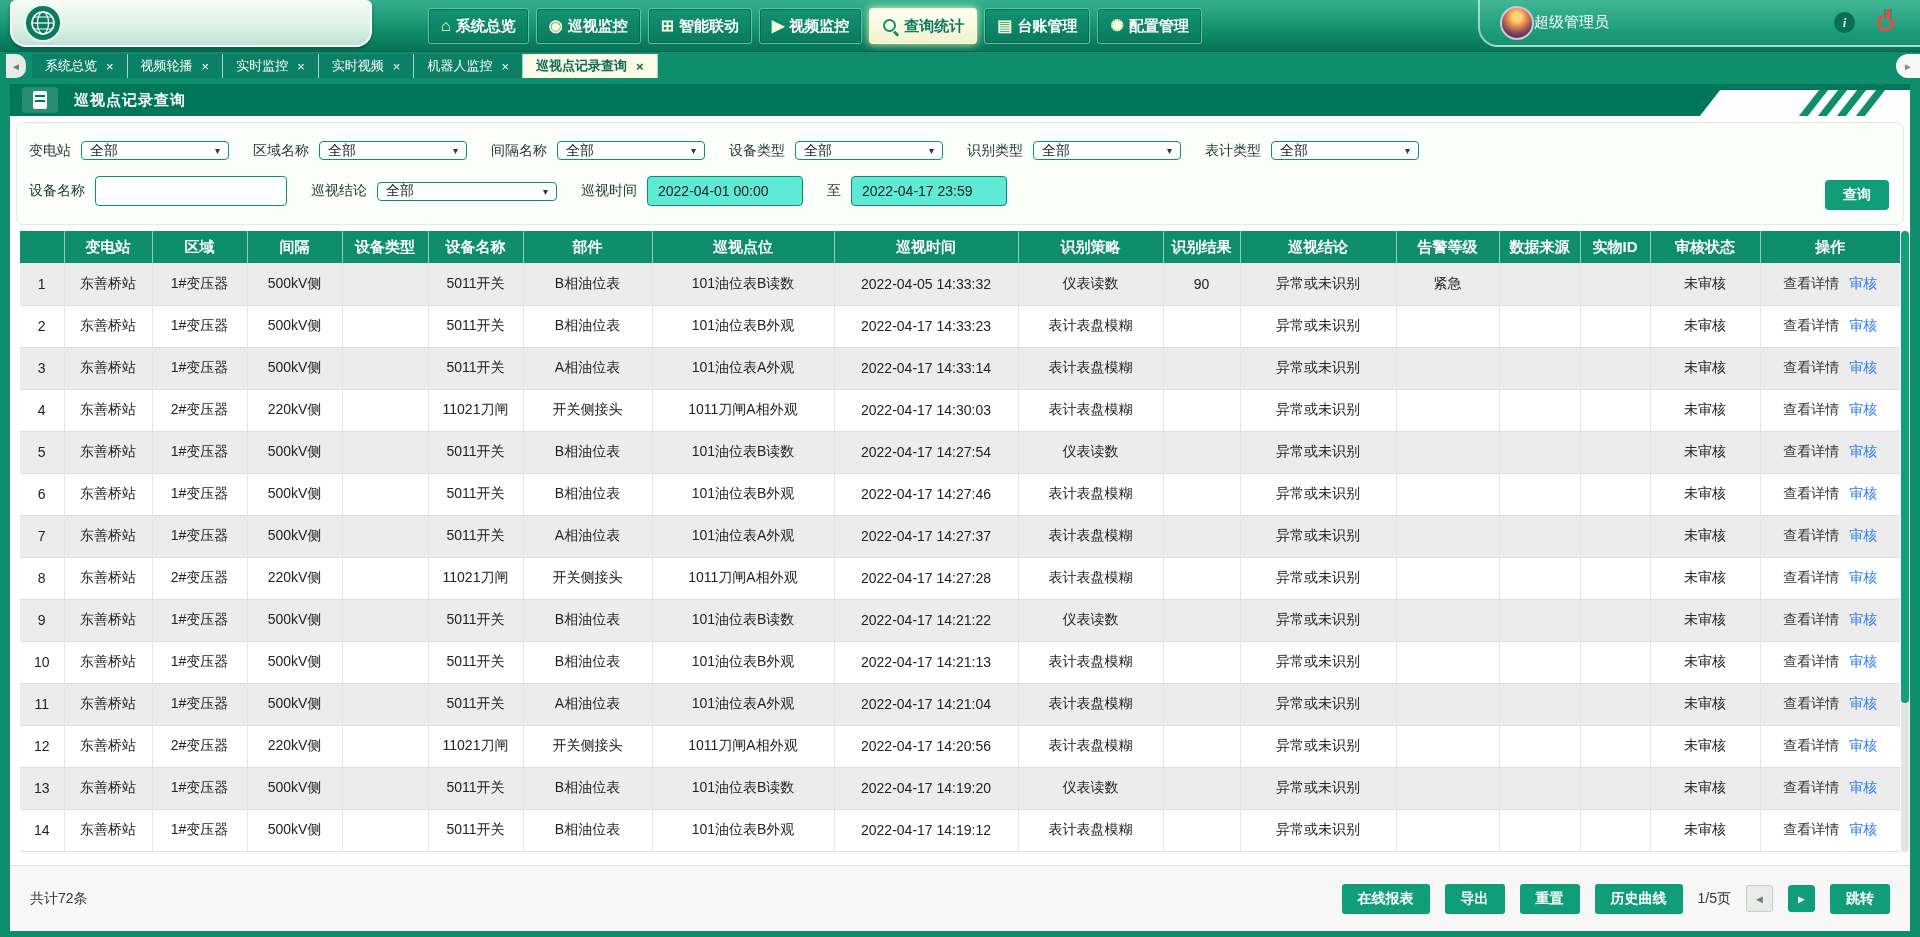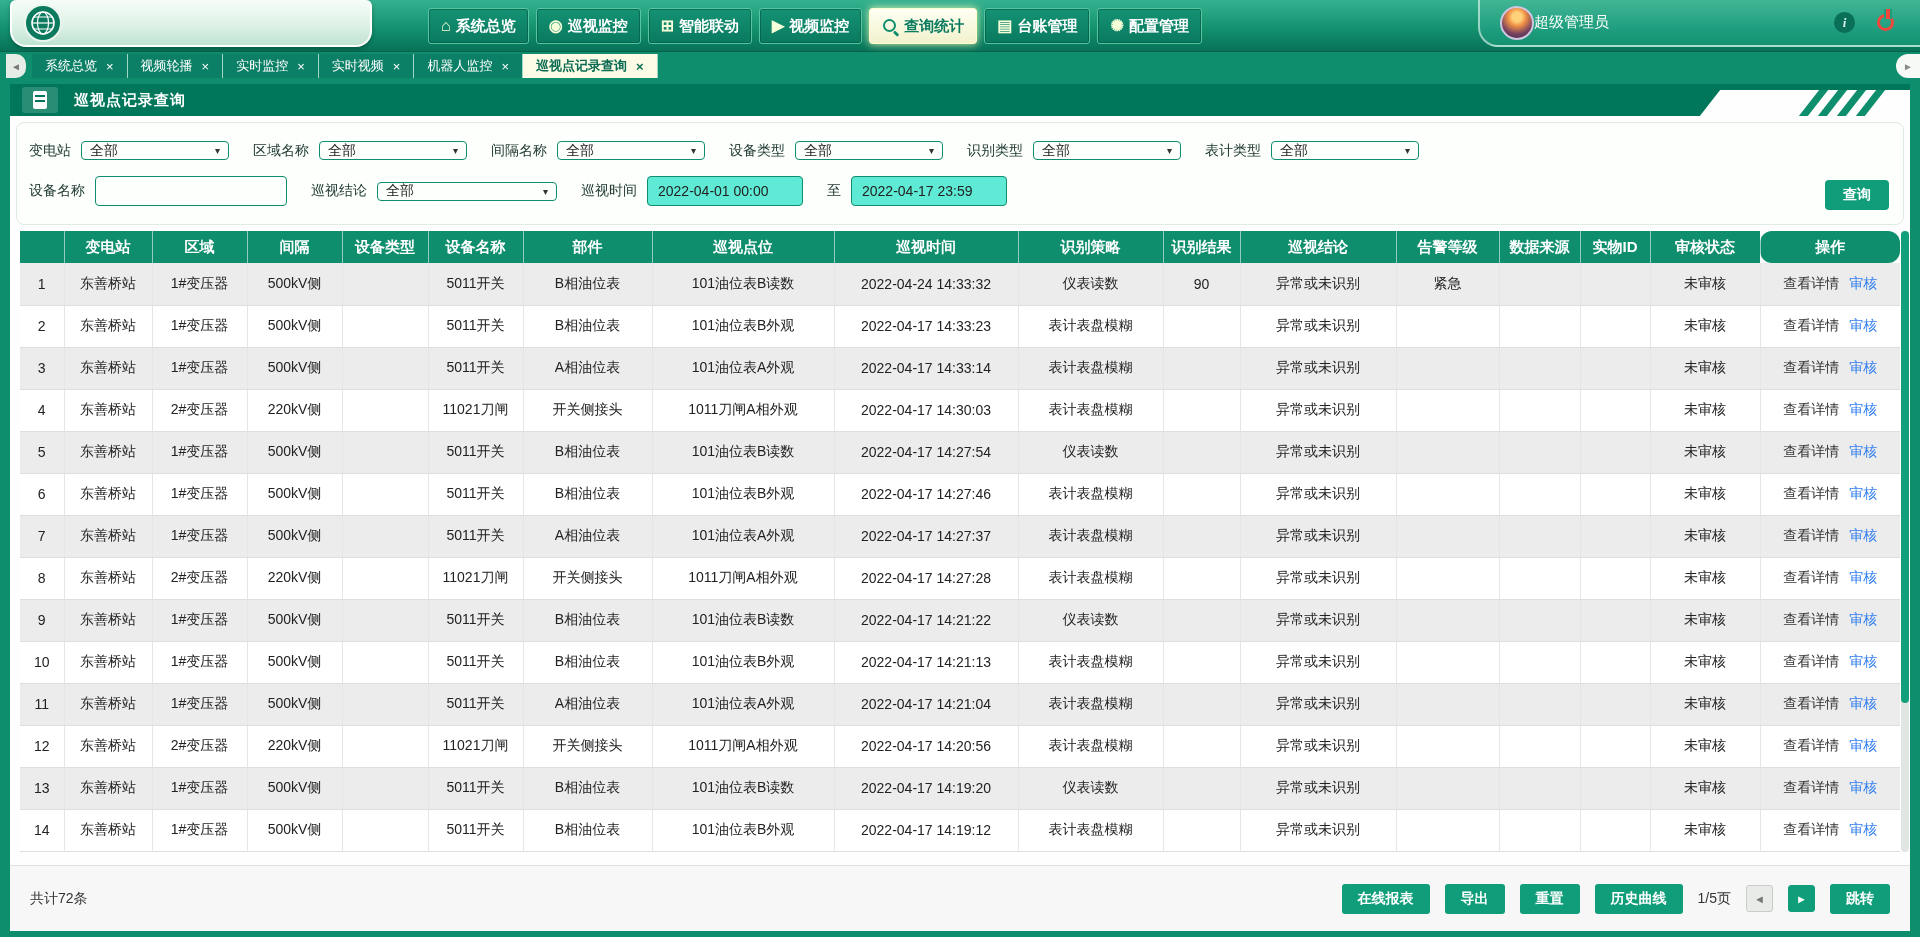--- a/index.html
+++ b/index.html
@@ -118,21 +118,21 @@
     background:#5eead4; display:flex; align-items:center; padding:0 10px;
     font-size:14px; color:#222; cursor:text; }
   .btn-query{ position:absolute; right:14px; bottom:14px; width:64px; height:30px;
     background:#0f9e79; color:#fff; border:none; border-radius:4px;
     font-size:14px; font-weight:700; cursor:pointer; font-family:Liberation Sans, sans-serif;}
   
   .table-wrap{ margin:2px 10px 0 10px; position:relative; }
   table{ width:100%; border-collapse:collapse; table-layout:fixed; }
   thead th{ background:#0f8e6e; color:#fff; font-size:15px; font-weight:700;
     height:32px; border-right:1px solid rgba(255,255,255,.55); text-align:center; }
-  thead th:last-child{ border-right:none;border-radius:12px; }
+  thead th:last-child{ border-right:none; }
   tbody td{ height:42px; font-size:14px; color:#222; text-align:center;
     border-right:1px solid #e4e7e4; border-bottom:1px solid #dcdfdc;
     overflow:hidden; white-space:nowrap; text-overflow:ellipsis; background:#fff; }
   tbody td:last-child{ border-right:none; }
   tbody tr.stripe td{ background:#ececec; }
   .op-detail{ color:#333; cursor:pointer; }
   .op-audit{ color:#2f7ef0; cursor:pointer; margin-left:10px; }
   .scrollbar{ position:absolute; right:-9px; top:0; bottom:0; width:8px;
     background:#e2e6e2; border-radius:4px; }
   .scrollbar .thumb{ position:absolute; left:0; top:0; width:8px; height:76%;
@@ -368,21 +368,21 @@
       <tbody id="tbody">
           <tr class="stripe">
             <td>1</td>
             <td>东善桥站</td>
             <td>1#变压器</td>
             <td>500kV侧</td>
             <td></td>
             <td>5011开关</td>
             <td>B相油位表</td>
             <td>101油位表B读数</td>
-            <td>2022-04-24 14:33:32</td>
+            <td>2022-04-05 14:33:32</td>
             <td>仪表读数</td>
             <td>90</td>
             <td>异常或未识别</td>
             <td>紧急</td>
             <td></td>
             <td></td>
             <td>未审核</td>
             <td><span class="op-detail">查看详情</span><span class="op-audit">审核</span></td>
           </tr>
           <tr class="">

